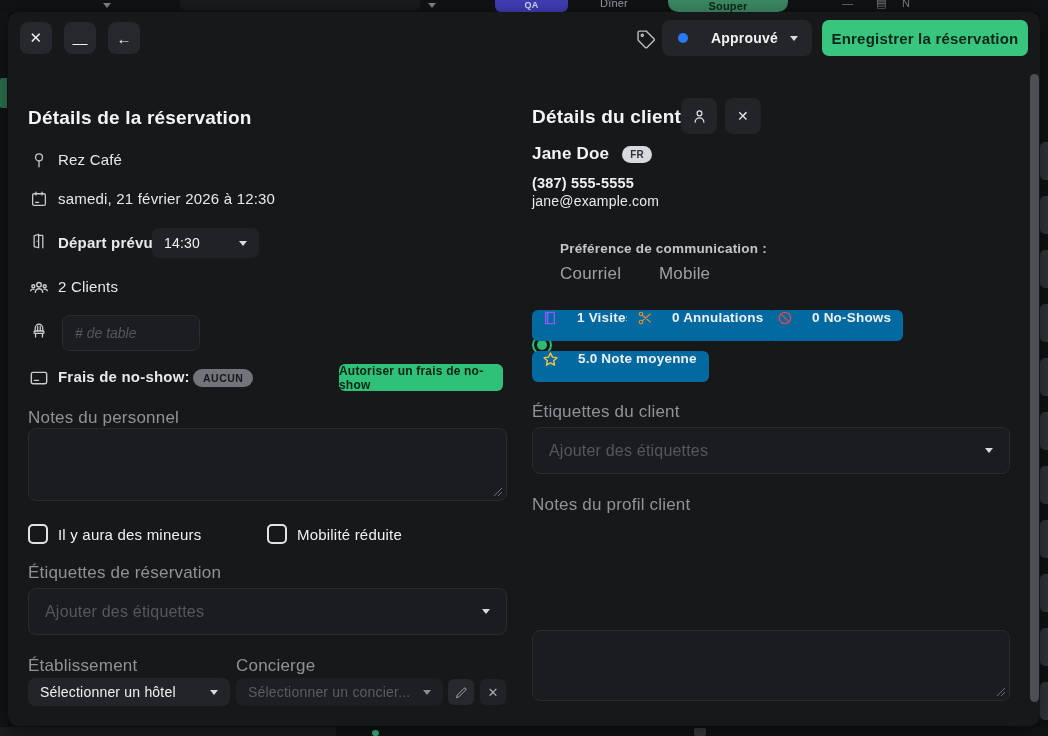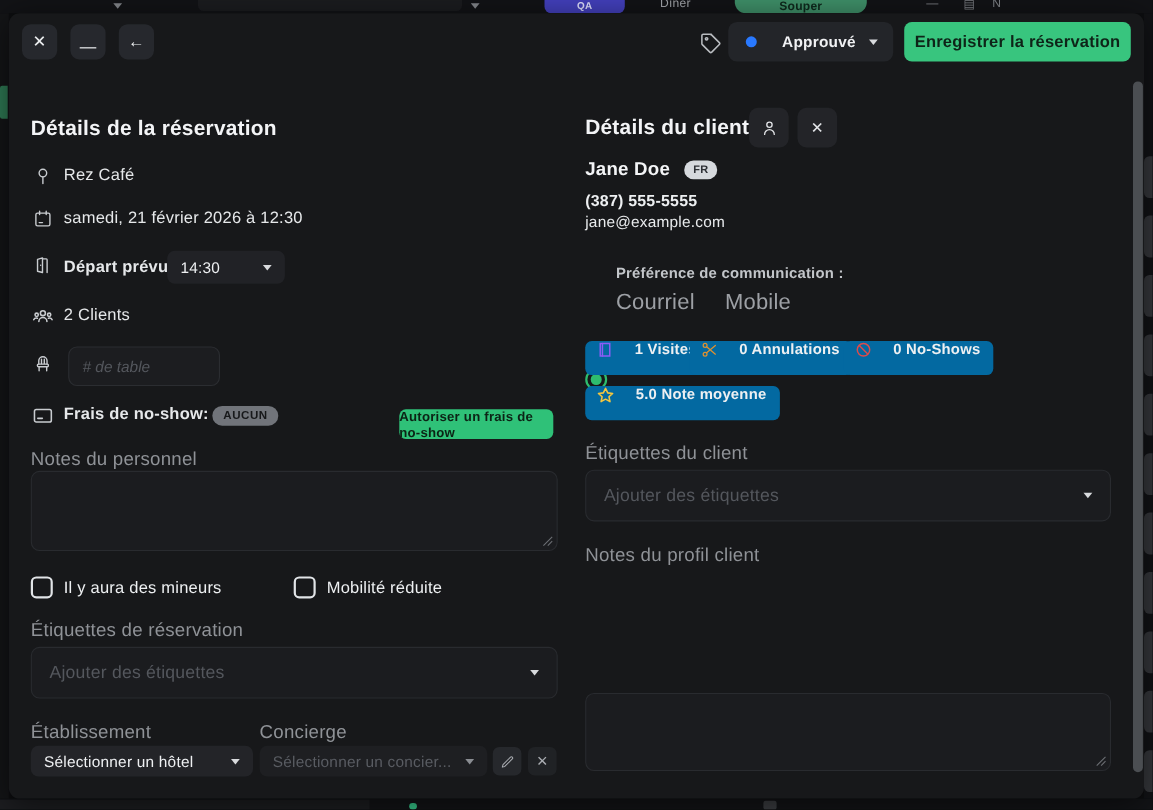--- a/index.html
+++ b/index.html
@@ -57,21 +57,21 @@
   .big-dd { background:#1b1c1f; border:1px solid #292b2f; border-radius:8px; display:flex; align-items:center; padding:0 16px; cursor:pointer; }
   .big-dd .ph { font-size:16px; color:#54575d; flex:1; }
 
   .sq-btn { width:36px; height:36px; border-radius:8px; background:#232428; display:flex; align-items:center; justify-content:center; cursor:pointer; }
   .sq-btn-sm { width:26px; height:26px; border-radius:6px; display:flex; align-items:center; justify-content:center; cursor:pointer; }
 
   .fr-pill { background:#d6d9dd; color:#2e3136; font-size:10px; font-weight:bold; border-radius:9px; padding:3px 8px; }
   .radio { width:20px; height:20px; border-radius:50%; border:2px solid #d8dadd; position:relative; cursor:pointer; }
   .radio.sel { border-color:#2ebd6e; }
   .radio.sel::after { content:""; position:absolute; inset:3px; border-radius:50%; background:#2ebd6e; }
-  .radio-label { font-size:20px; color:#9da0a5; }
+  .radio-label { font-size:17px; color:#9da0a5; }
 
   .stat-badge { background:#0369a1; border-radius:6px; height:31px; display:flex; align-items:flex-start; padding:0 12px 0 10px; gap:19px; }
   .stat-badge .txt { font-size:13.5px; font-weight:bold; color:#eef0f2; white-space:nowrap; }
 
   .flexrow { display:flex; align-items:center; }
 </style>
 </head>
 <body>
 
 <div class="screen">
@@ -189,21 +189,21 @@
     <input class="abs text-input" style="left: 54px; top: 303px; width: 138px; height: 36px;" placeholder="# de table">
 
     <div class="abs" style="left:21px; top:356px;">
       <svg width="20" height="20" viewBox="0 0 24 24" class="icon-stroke">
           <rect x="2.8" y="5.2" width="18.4" height="13.6" rx="2"></rect>
           <path d="M6.4 14.8h5"></path>
         </svg>
     </div>
     <div class="abs row-text bold" style="left:50px; top:356px;">Frais de no-show:</div>
     <div class="abs pill" style="left:185px; top:357px;">AUCUN</div>
-    <div class="abs green-sm-btn" style="left:331px; top:360px; width:140px; height:27px;margin-left:24px;">Autoriser un frais de no-show</div>
+    <div class="abs green-sm-btn" style="left:331px; top:352px; width:164px; height:27px;">Autoriser un frais de no-show</div>
 
     <div class="abs label-sm" style="left:20px; top:396px;">Notes du personnel</div>
     <div class="abs textarea" style="left:20px; top:416px; width:479px; height:73px;">
       <svg class="resize-h" width="10" height="10" viewBox="0 0 10 10">
           <path d="M9 1 1 9M9 5 5 9" stroke="#6b6e73" stroke-width="1"></path>
         </svg>
     </div>
 
     <div class="abs checkbox" style="left:20px; top:512px;"></div>
     <div class="abs cb-label" style="left:50px; top:514px;">Il y aura des mineurs</div>

